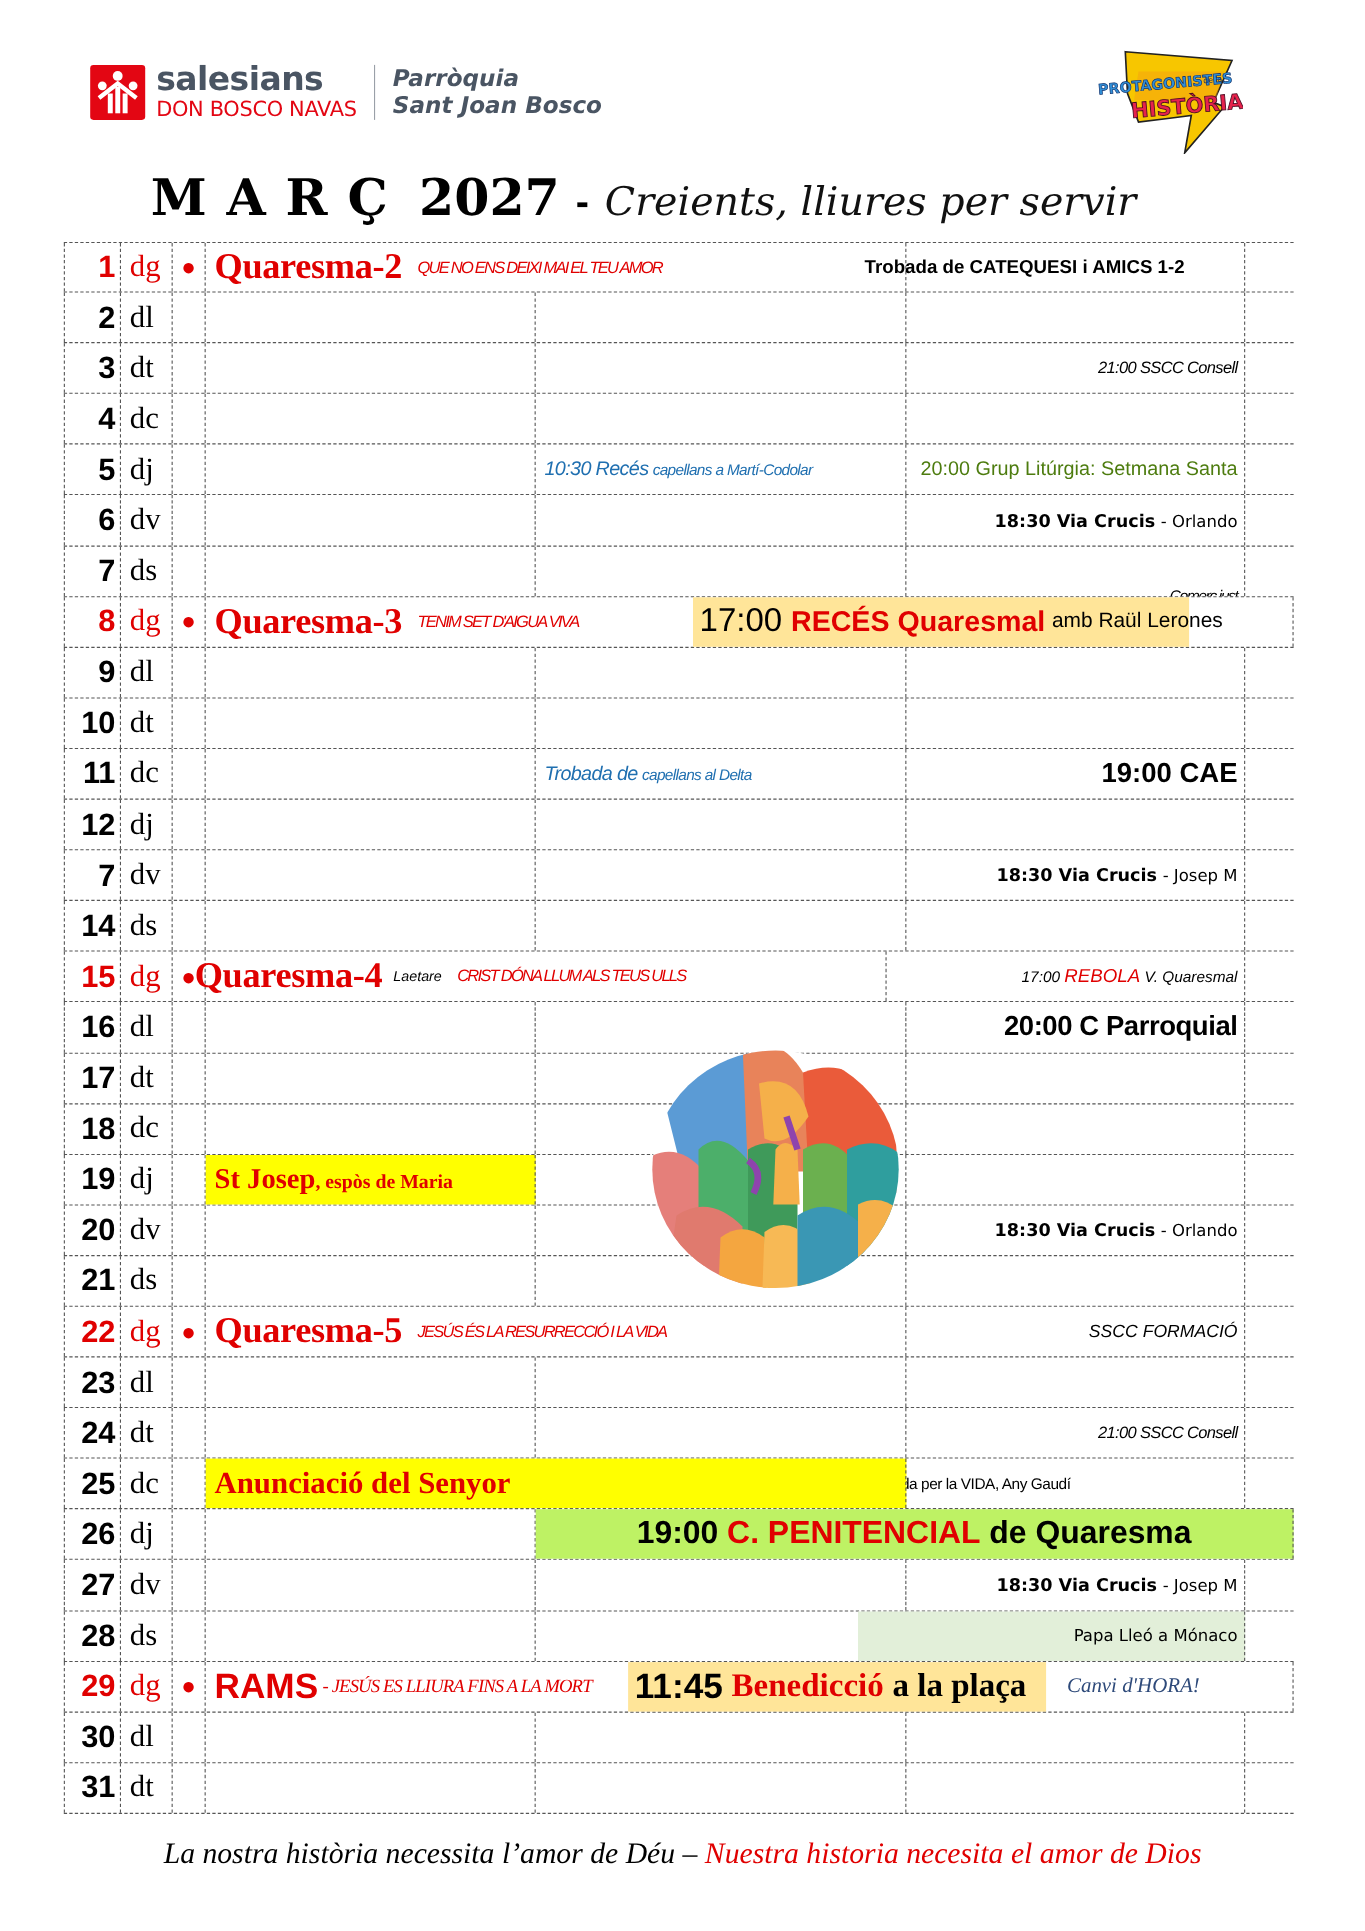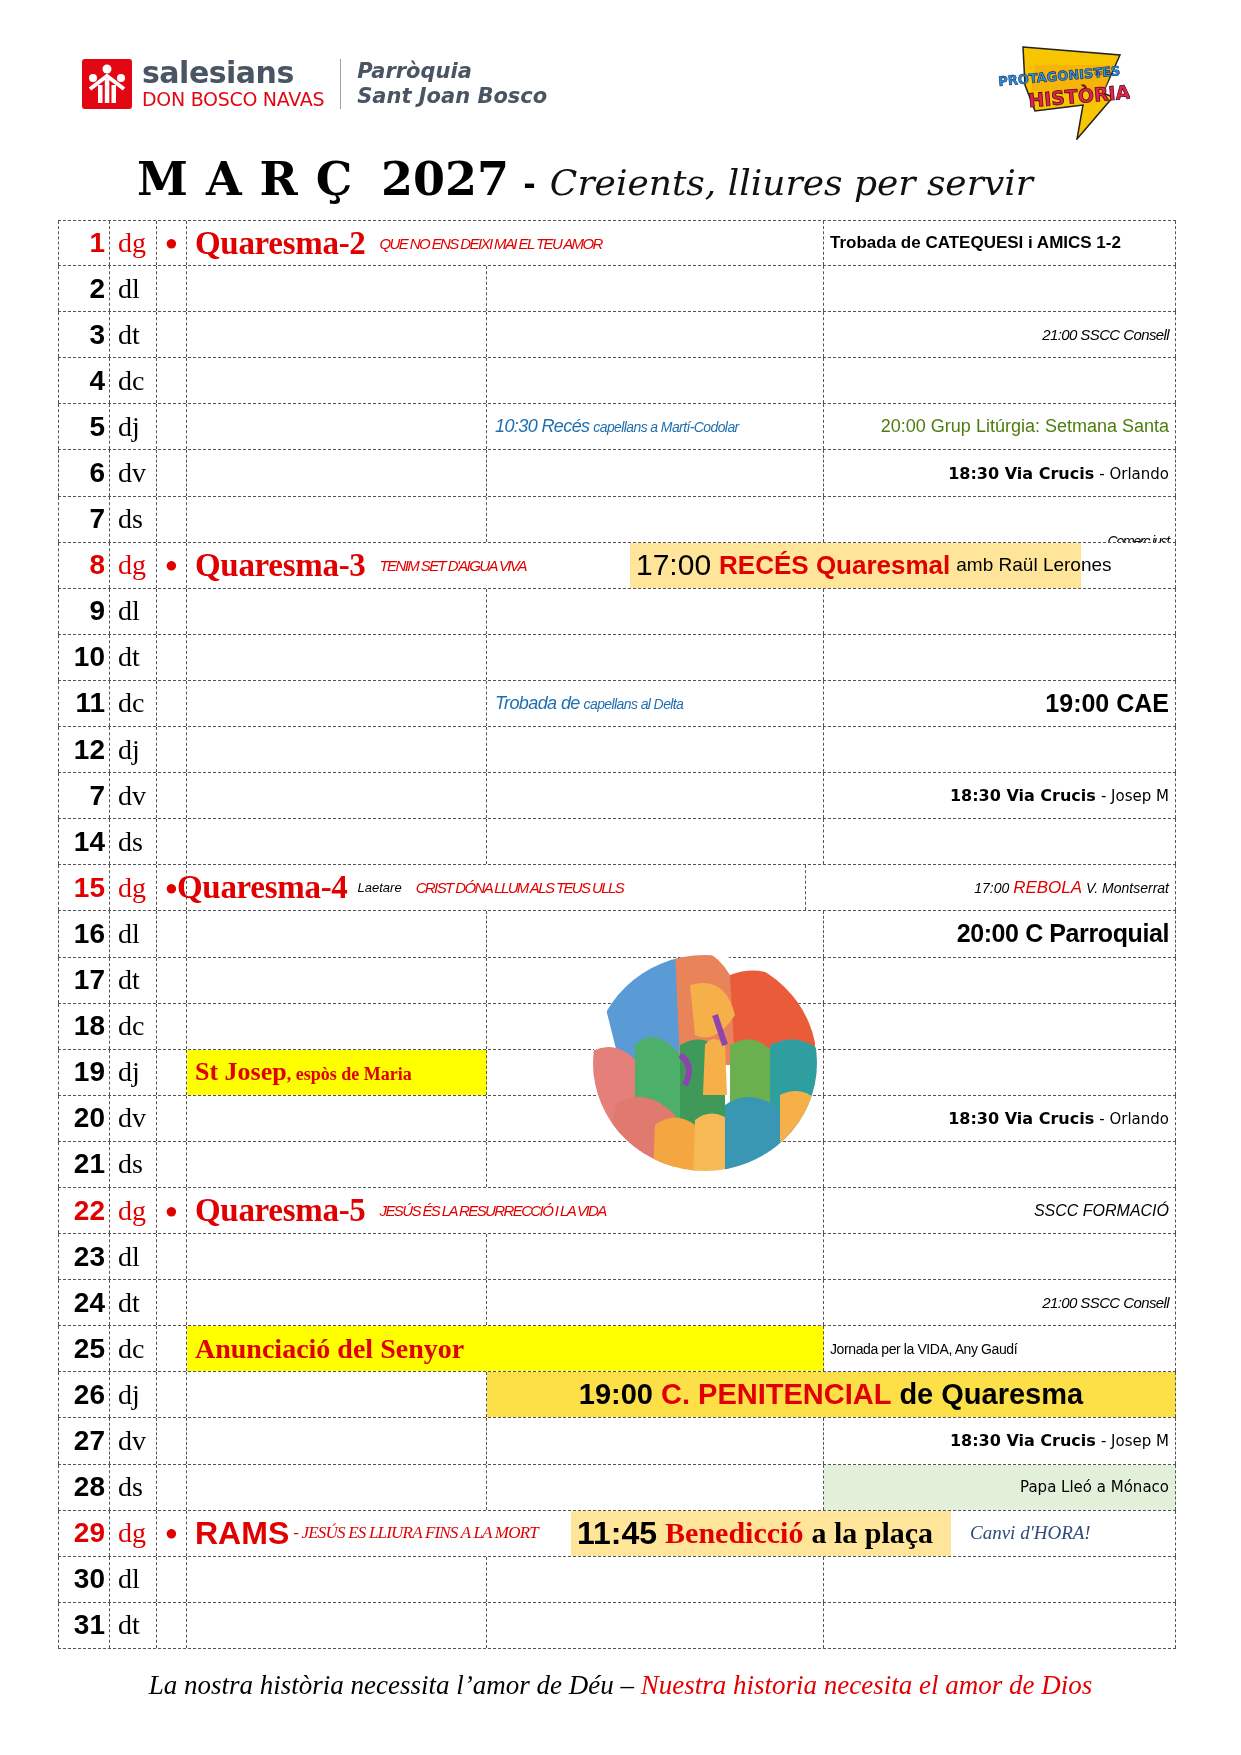--- a/index.html
+++ b/index.html
@@ -27,21 +27,21 @@
   
   .cal { position: absolute; left: 58px; top: 220px; width: 1118px; }
   .row { position: relative; height: 46.1px; border-bottom: 1px dashed #555; box-sizing: border-box; }
   .row:first-child { border-top: 1px dashed #555; }
   .cell { position: absolute; top: 0; height: 100%; box-sizing: border-box; display: flex; align-items: center; overflow: hidden; white-space: nowrap; }
   .c-num { left: 0; width: 52px; justify-content: flex-end; padding-right: 4px; border-left: 1px dashed #555; border-right: 1px dashed #555; font-family: "Liberation Sans", sans-serif; font-weight: bold; font-size: 28px; }
   .c-wd { left: 52px; width: 47px; padding-left: 8px; border-right: 1px dashed #555; font-family: "Liberation Serif", serif; font-size: 28px; }
   .c-dot { left: 99px; width: 30px; justify-content: center; border-right: 1px dashed #555; font-size: 22px; color: #e00000; }
   .c-a { left: 129px; width: 300px; padding-left: 8px; border-right: 1px dashed #555; }
   .c-b { left: 429px; width: 337px; padding-left: 8px; border-right: 1px dashed #555; }
-  .c-c { left: 766px; width: 352px; padding: 0 6px; border-right: 1px dashed #555; }
+  .c-c { left: 722px; width: 352px; padding: 0 6px; border-right: 1px dashed #555; }
   .c-wide { left: 129px; width: 989px; padding-left: 8px; border-right: 1px dashed #555; }
   .sunday .c-num, .sunday .c-wd { color: #e00000; }
 
   .q-title { font-family: "Liberation Serif", serif; font-weight: bold; font-size: 33px; color: #e00000; letter-spacing: -0.3px; }
   .q-motto { font-family: "Liberation Sans", sans-serif; font-style: italic; font-size: 15px; color: #e00000; margin-left: 14px; letter-spacing: -1.6px; }
   .q-laetare { font-family: "Liberation Sans", sans-serif; font-style: italic; font-size: 13px; color: #000; margin-left: 10px; }
 
   .right { justify-content: flex-end; }
   .center { justify-content: flex-end; }
 
@@ -67,21 +67,21 @@
   .hl-reces { position: absolute; left: 572px; top: 0; height: 100%; width: 451px; background: #ffe599; display: flex; align-items: center; padding-left: 6px; box-sizing: border-box; white-space: nowrap; }
   .hl-reces .t { font-family: "Liberation Sans", sans-serif; font-size: 30px; color: #000; }
   .hl-reces .r { font-family: "Liberation Sans", sans-serif; font-weight: bold; font-size: 26px; color: #e00000; margin-left: 8px; }
   .hl-reces .s { font-family: "Liberation Sans", sans-serif; font-size: 19px; margin-left: 6px; }
 
   .hl-yellow { background: #ffff00; }
   .st-josep { font-family: "Liberation Serif", serif; font-weight: bold; font-size: 26px; color: #e00000; }
   .st-josep .s { font-size: 18px; }
   .anunciacio { font-family: "Liberation Serif", serif; font-weight: bold; font-size: 28px; color: #e00000; }
 
-  .penit { background: #fde047; justify-content: center; }
+  .penit { background: #bef264; justify-content: center; }
   .penit .t { font-family: "Liberation Sans", sans-serif; font-weight: bold; font-size: 29px; color: #000; }
   .penit .r { font-family: "Liberation Sans", sans-serif; font-weight: bold; font-size: 29px; color: #e00000; margin: 0 8px; }
 
   .rams-title { font-family: Liberation Sans, sans-serif; font-weight: bold; font-size: 32px; color: #e00000; }
   .rams-motto { font-family: "Liberation Serif", serif; font-style: italic; font-size: 17px; color: #e00000; margin-left: 4px; letter-spacing: -0.8px; }
   .hl-rams { position: absolute; left: 513px; top: 0; height: 100%; width: 380px; background: #ffe599; display: flex; align-items: center; padding-left: 6px; box-sizing: border-box; white-space: nowrap; }
   .hl-rams .t { font-family: "Liberation Sans", sans-serif; font-weight: bold; font-size: 32px; }
   .hl-rams .r { font-family: "Liberation Serif", serif; font-weight: bold; font-size: 30px; color: #e00000; margin-left: 8px; }
   .hl-rams .s { font-family: "Liberation Serif", serif; font-weight: bold; font-size: 30px; margin-left: 8px; }
   .canvi { position: absolute; left: 912px; top: 0; height: 100%; display: flex; align-items: center; font-family: "Liberation Serif", serif; font-style: italic; font-size: 19px; color: #2e4a7a; }
@@ -293,21 +293,21 @@
   <div class="row sunday">
     <div class="cell c-num">15</div>
     <div class="cell c-wd">dg</div>
     <div class="cell c-dot">●</div>
     <div class="cell" style="left:111px;width:637px;padding-left:8px;border-right:1px dashed #555;">
       <span class="q-title">Quaresma-4</span>
       <span class="q-laetare">Laetare</span>
       <span class="q-motto">CRIST DÓNA LLUM ALS TEUS ULLS</span>
     </div>
     <div class="cell c-c right">
-      <span class="ev-rebola"><span>17:00</span> <span class="r">REBOLA</span> <span>V. Montserrat</span></span>
+      <span class="ev-rebola"><span>17:00</span> <span class="r">REBOLA</span> <span>V. Quaresmal</span></span>
     </div>
   </div>
 
   <div class="row">
     <div class="cell c-num">16</div>
     <div class="cell c-wd">dl</div>
     <div class="cell c-dot"></div>
     <div class="cell c-a"></div>
     <div class="cell c-b"></div>
     <div class="cell c-c center">

